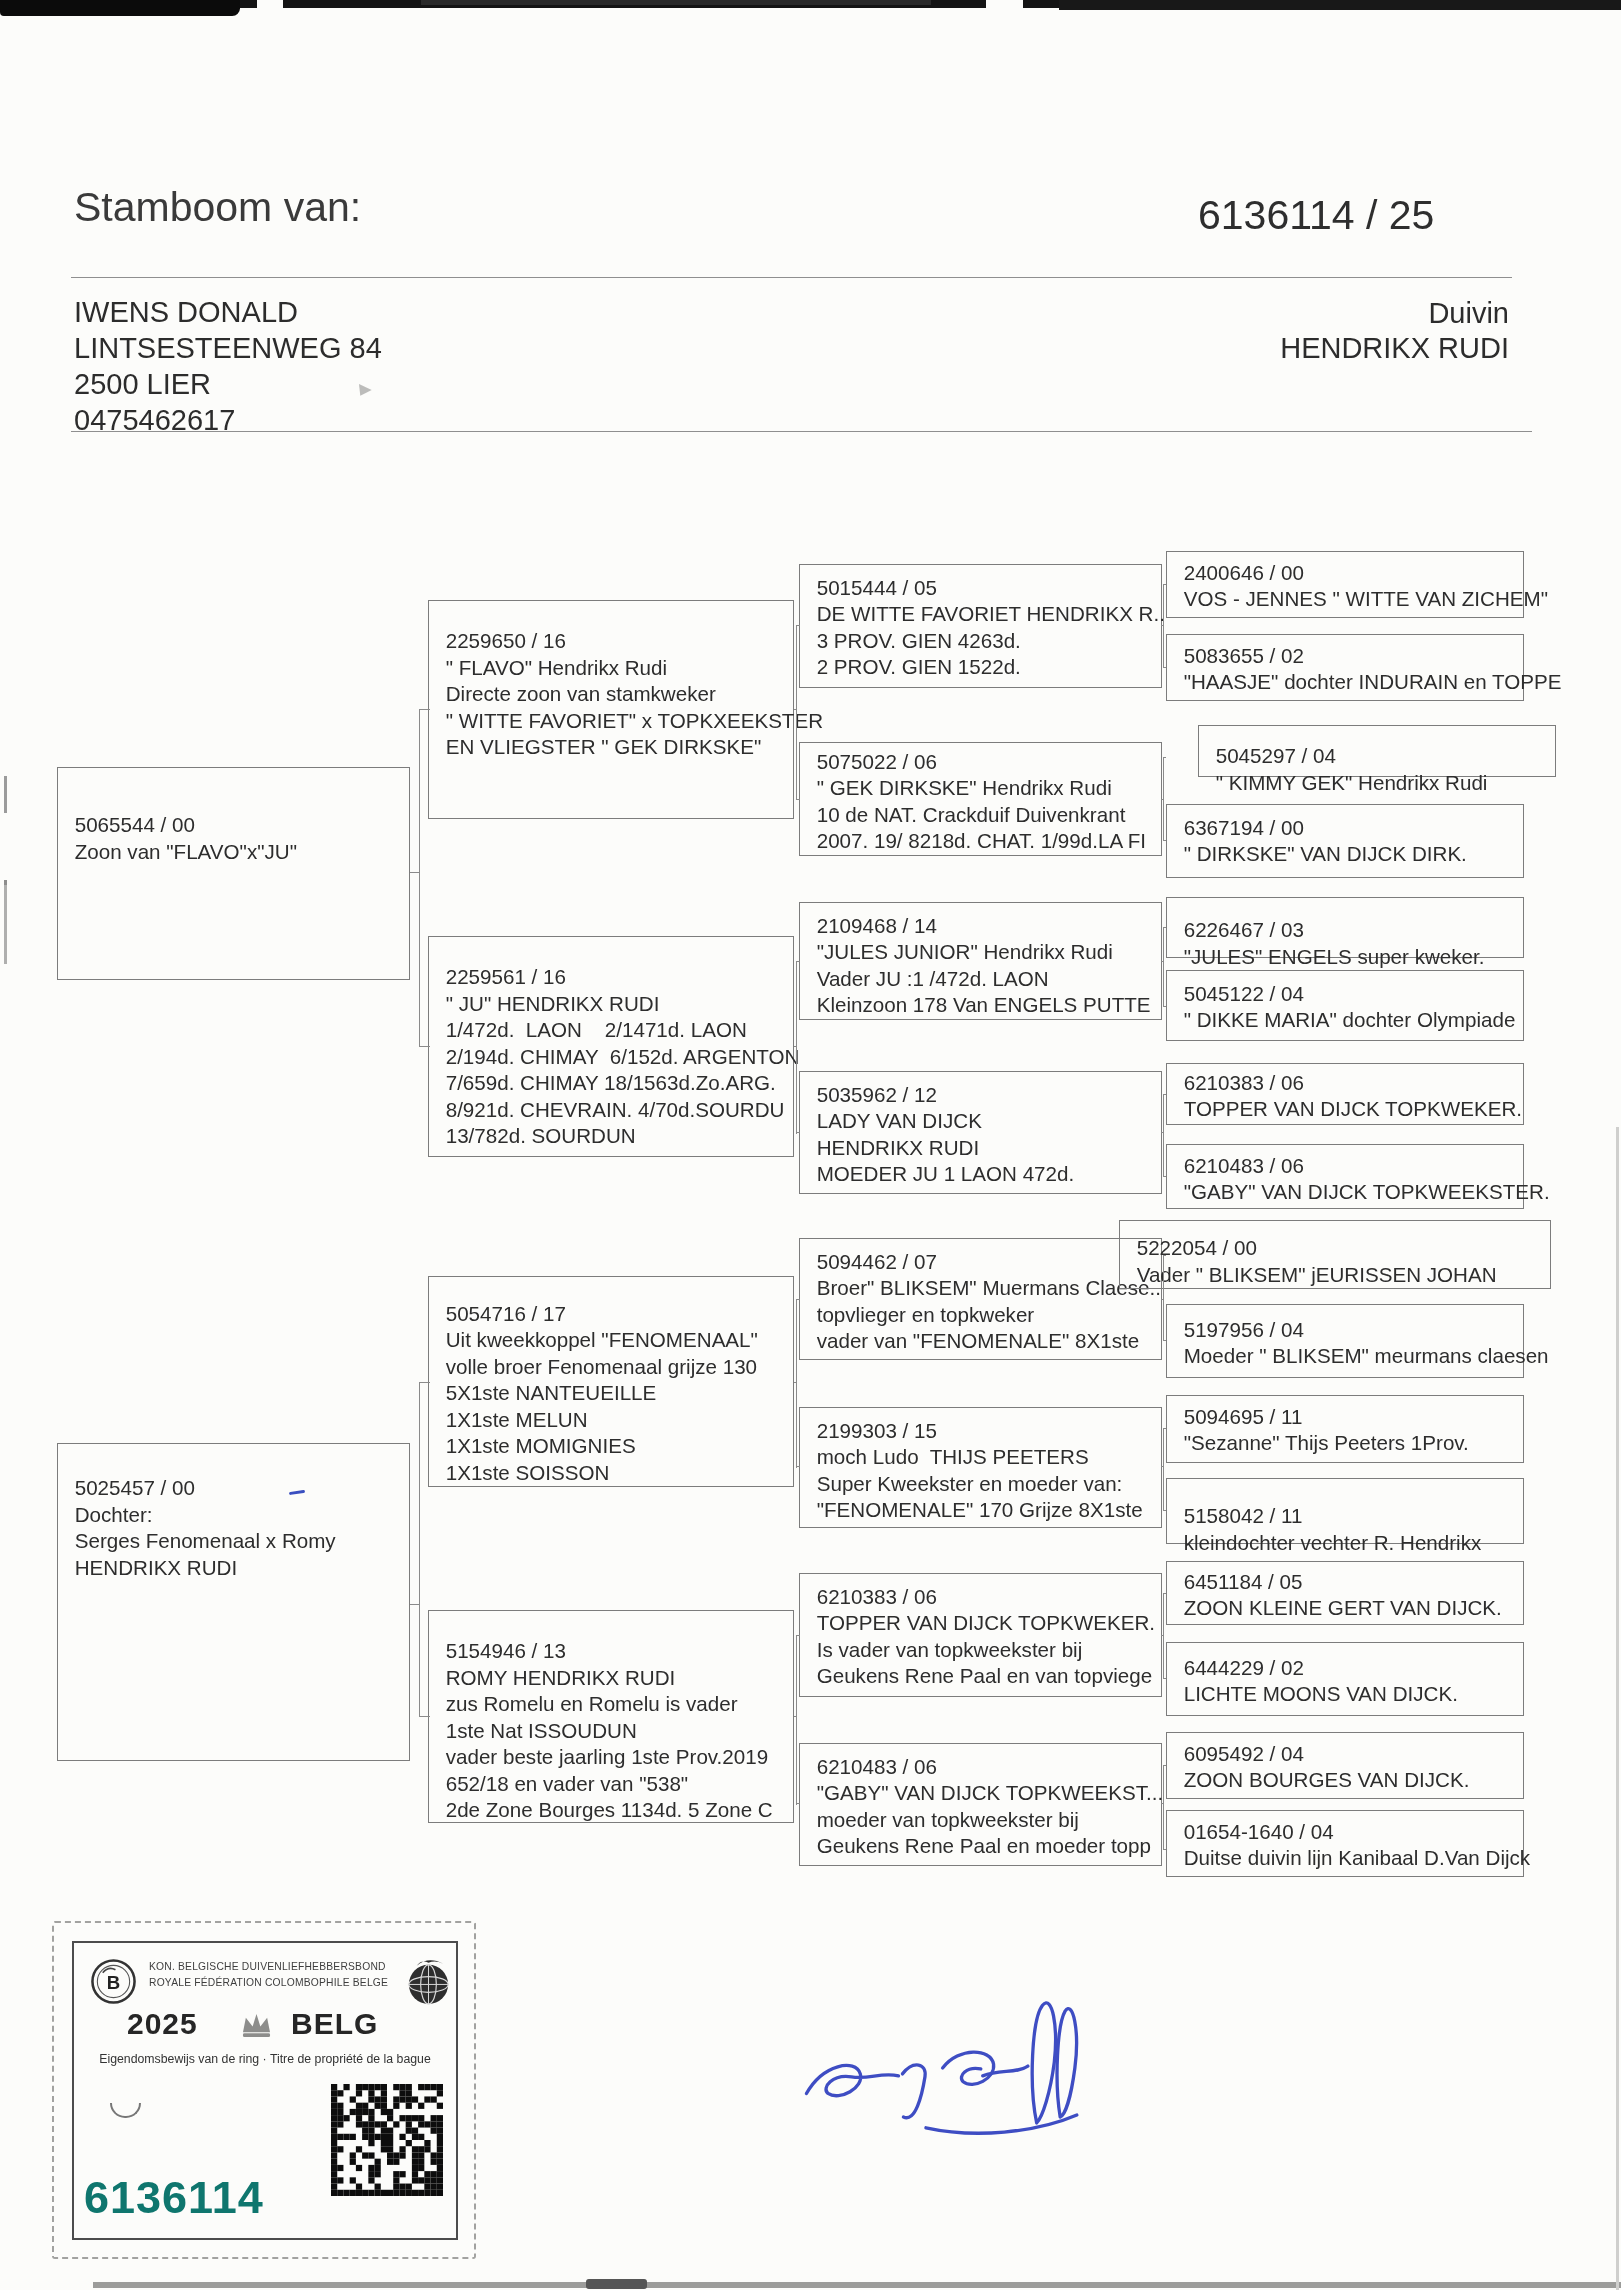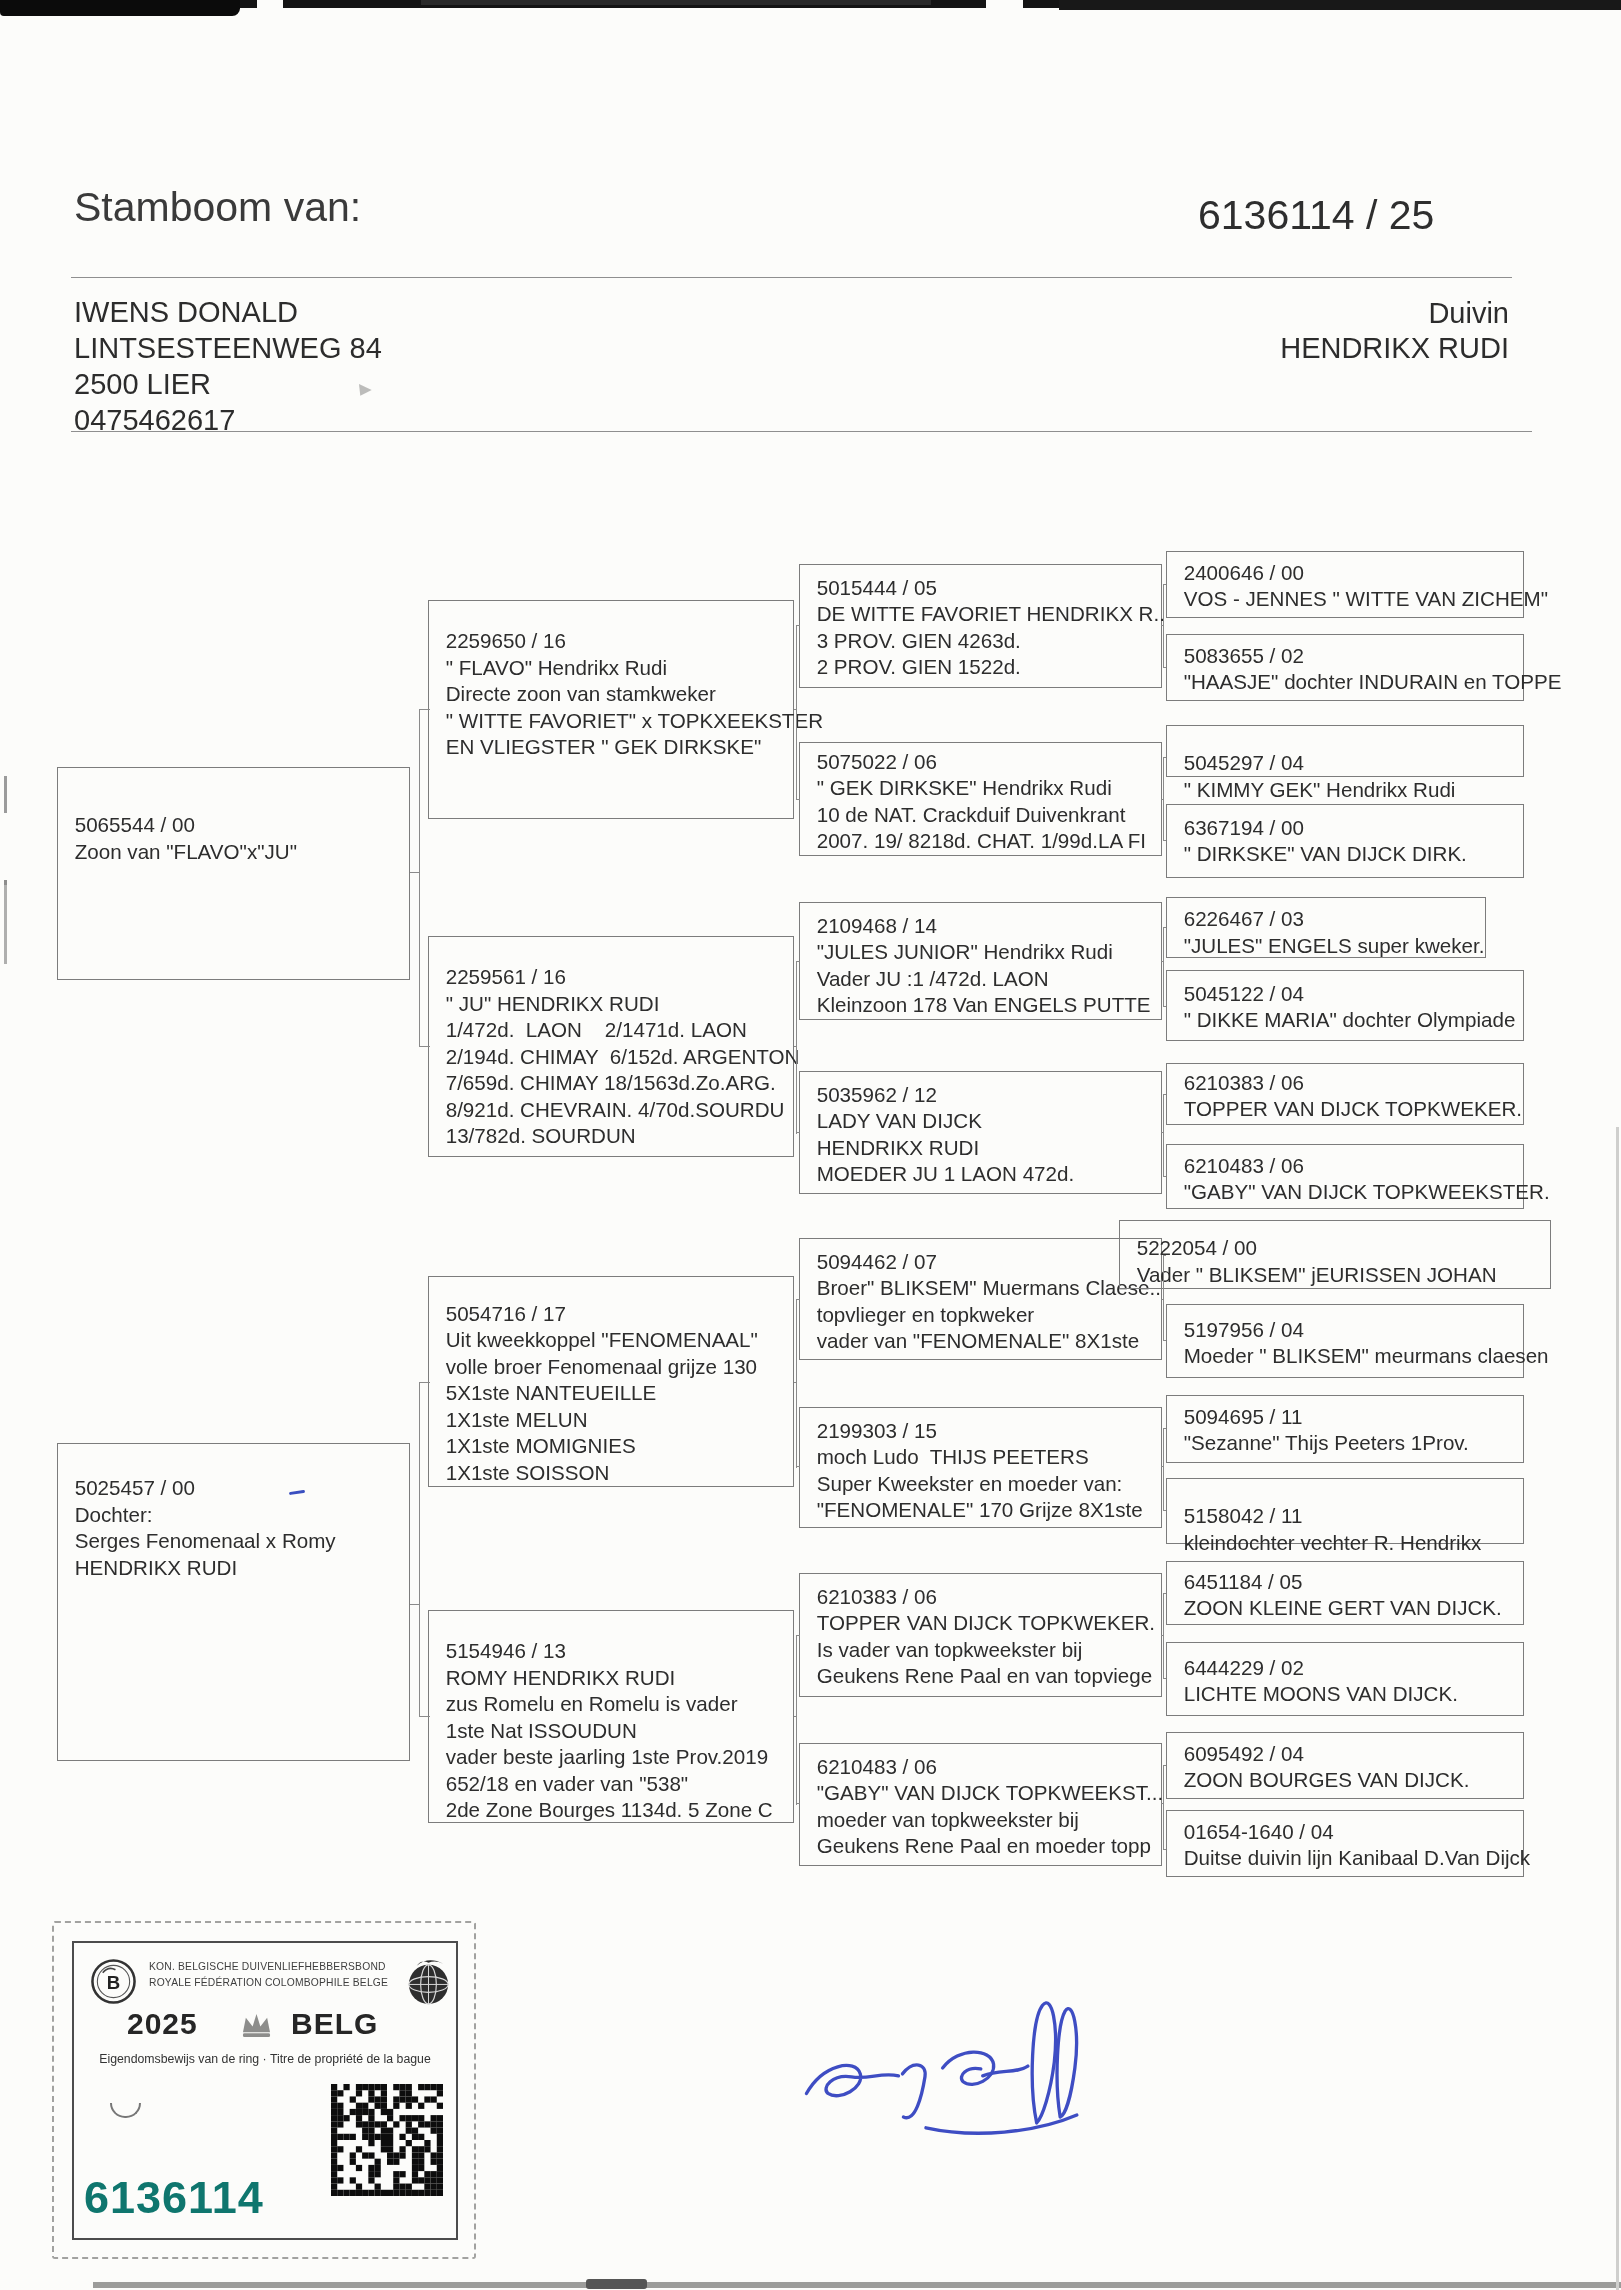--- a/index.html
+++ b/index.html
@@ -160,29 +160,29 @@
       </div>
 
     <div class="pbox" style="left:1166px;top:551px;width:358px;height:67px;padding-top:7.8px">
         <div class="bline">2400646 / 00</div>
         <div class="bline">VOS - JENNES " WITTE VAN ZICHEM"</div>
       </div>
     <div class="pbox" style="left:1166px;top:634px;width:358px;height:67px;padding-top:7.8px">
         <div class="bline">5083655 / 02</div>
         <div class="bline">"HAASJE" dochter INDURAIN en TOPPE</div>
       </div>
-    <div class="pbox" style="left:1166px;top:725px;width:358px;height:52px;padding-top:24px">
+    <div class="pbox" style="left:1198px;top:725px;width:358px;height:52px;padding-top:17px">
         <div class="bline">5045297 / 04</div>
         <div class="bline">" KIMMY GEK" Hendrikx Rudi</div>
       </div>
     <div class="pbox" style="left:1166px;top:804px;width:358px;height:74px;padding-top:9.8px">
         <div class="bline">6367194 / 00</div>
         <div class="bline">" DIRKSKE" VAN DIJCK DIRK.</div>
       </div>
-    <div class="pbox" style="left:1166px;top:897px;width:320px;height:61px;padding-top:8px">
+    <div class="pbox" style="left:1166px;top:897px;width:358px;height:61px;padding-top:19px">
         <div class="bline">6226467 / 03</div>
         <div class="bline">"JULES" ENGELS super kweker.</div>
       </div>
     <div class="pbox" style="left:1166px;top:970px;width:358px;height:71px;padding-top:9.8px">
         <div class="bline">5045122 / 04</div>
         <div class="bline">" DIKKE MARIA" dochter Olympiade</div>
       </div>
     <div class="pbox" style="left:1166px;top:1063px;width:358px;height:62px;padding-top:5.9px">
         <div class="bline">6210383 / 06</div>
         <div class="bline">TOPPER VAN DIJCK TOPKWEKER.</div>

